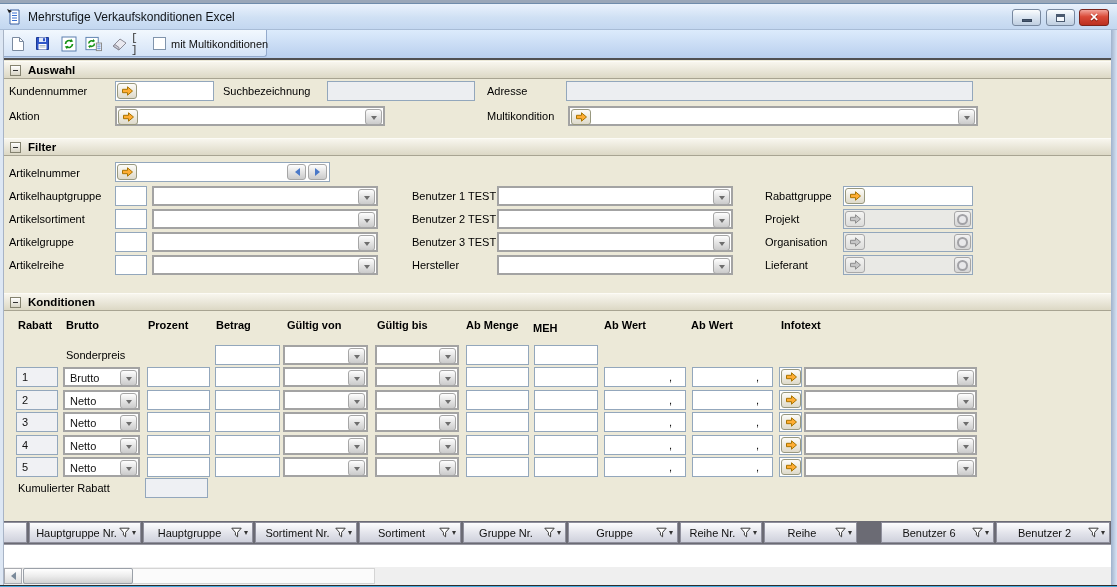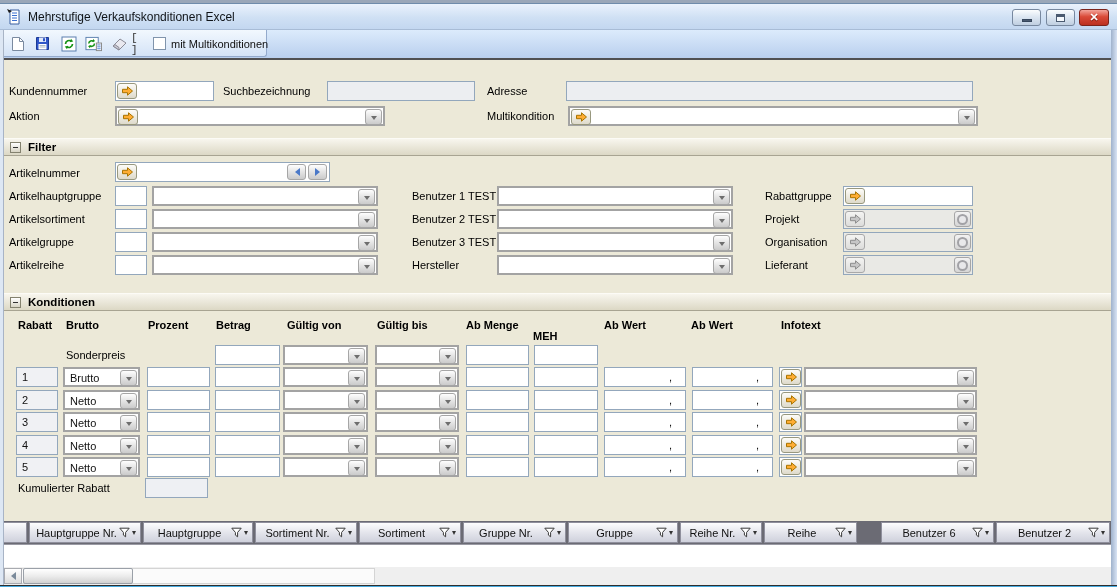--- a/index.html
+++ b/index.html
@@ -162,20 +162,24 @@
         </svg>
     </span>
     <span class="tico" style="left:131px;width:18px;">
         <span class="tsep">[ ]</span>
       </span>
     <span class="cb" style="left:153px;top:7px;"></span>
     <span class="cb-label" style="left:171px;top:8px;">mit Multikonditionen</span>
   </div>
   <div class="toolsep-line"></div>
 
+  <div class="sechdr" style="top:57px;">
+    <span class="collapsebox"></span>
+    <span class="sectitle">Auswahl</span>
+  </div>
   <span class="lbl" style="left:9px;top:81px;">Kundennummer</span>
   <div class="fieldbox" style="left:115px;top:77px;width:99px;">
     <span class="arrowbtn">
         <svg width="13" height="12" viewBox="0 0 13 12">
           <path d="M1.5 4.3 H6.5 V1.8 L11.5 6 6.5 10.2 V7.7 H1.5 Z" fill="#FFAD33" stroke="#A87400" stroke-width="1" stroke-linejoin="round"></path>
         </svg>
       </span>
     <input class="barein" style="">
   </div>
   <span class="lbl" style="left:223px;top:81px;">Suchbezeichnung</span>
@@ -296,21 +300,21 @@
     <span class="collapsebox"></span>
     <span class="sectitle">Konditionen</span>
   </div>
   <span class="khdr" style="left:18px;top:315px;">Rabatt</span>
   <span class="khdr" style="left:66px;top:315px;">Brutto</span>
   <span class="khdr" style="left:148px;top:315px;">Prozent</span>
   <span class="khdr" style="left:216px;top:315px;">Betrag</span>
   <span class="khdr" style="left:287px;top:315px;">Gültig von</span>
   <span class="khdr" style="left:377px;top:315px;">Gültig bis</span>
   <span class="khdr" style="left:466px;top:315px;">Ab Menge</span>
-  <span class="khdr" style="left:533px;top:326px;">MEH</span>
+  <span class="khdr" style="left:533px;top:318px;">MEH</span>
   <span class="khdr" style="left:604px;top:315px;">Ab Wert</span>
   <span class="khdr" style="left:691px;top:315px;">Ab Wert</span>
   <span class="khdr" style="left:781px;top:315px;">Infotext</span>
 
   <span class="lbl" style="left:66px;top:345px;">Sonderpreis</span>
   <input class="inp" style="left: 215px; top: 341px; width: 65px;">
   <div class="combo" style="left:283px;top:341px;width:85px;">
       <span class="ddbtn"></span>
     </div>
   <div class="combo" style="left:375px;top:341px;width:84px;">

